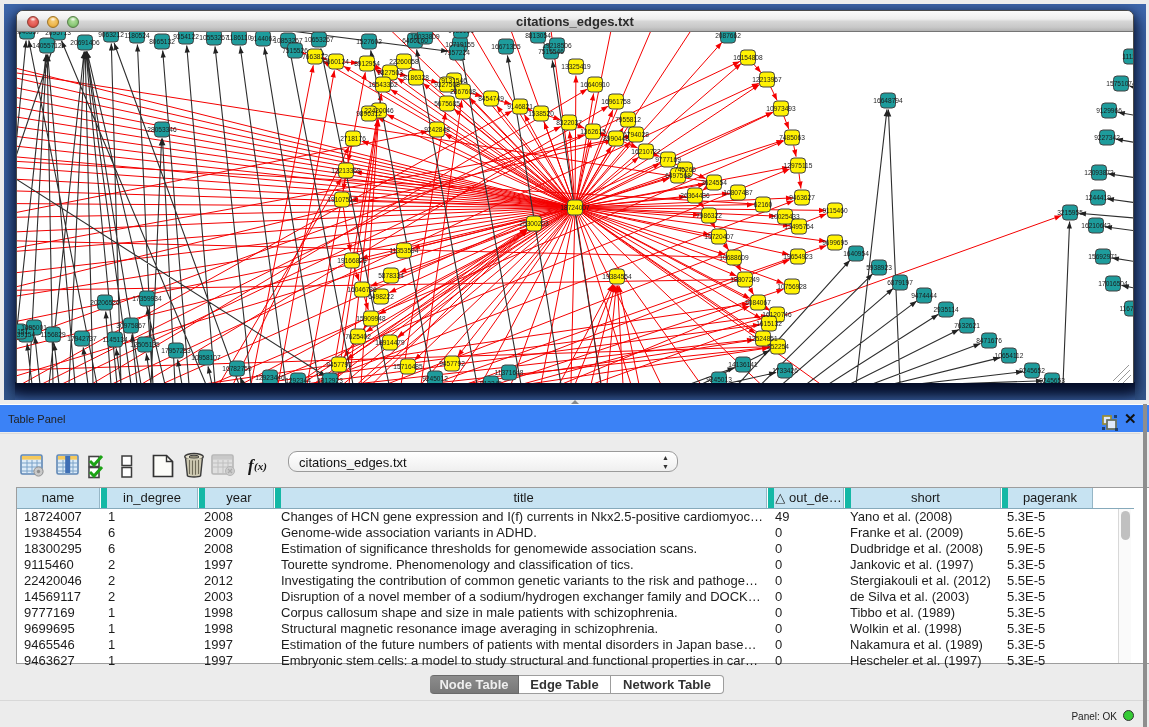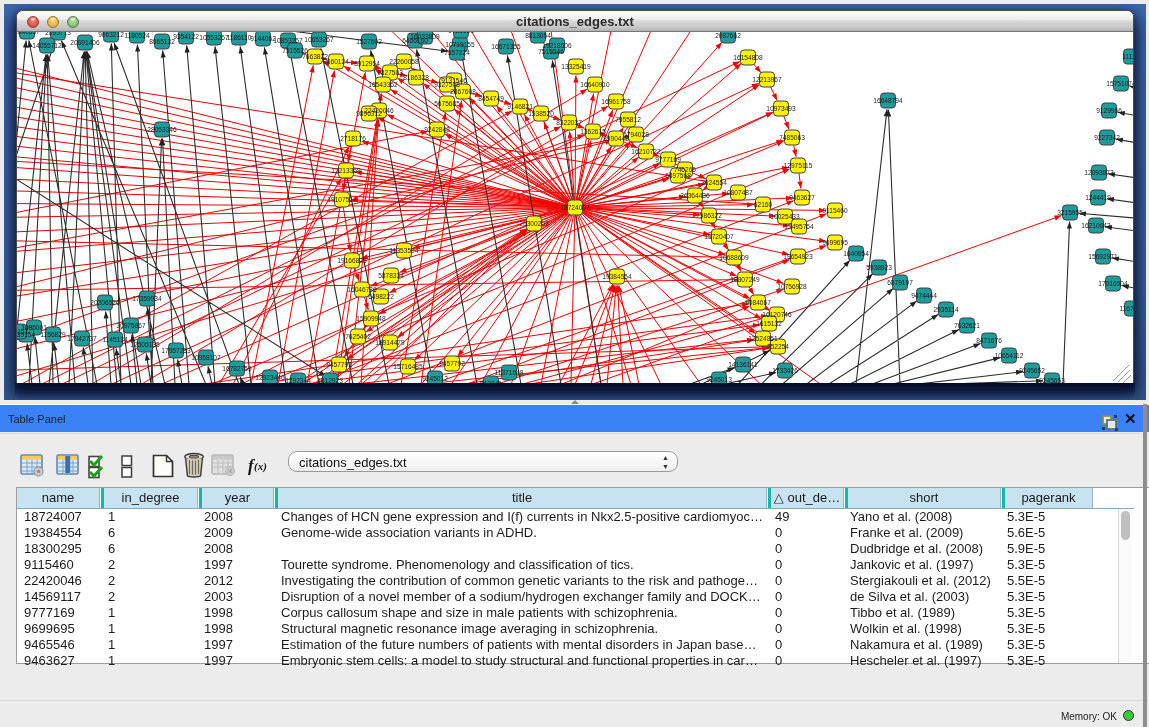--- a/index.html
+++ b/index.html
@@ -14,21 +14,21 @@
 #tp{position:absolute;left:0px;top:400px;width:1149px;height:327px;background:#ececec}
 #tphead{position:absolute;left:0;top:4px;width:1149px;height:28px;background:#3b82f6;border-top:1px solid #fcfcfc}
 #tphead .t{position:absolute;left:8px;top:8px;font-size:11px;color:#222}
 #tphead .x{position:absolute;left:1124px;top:5px;font-size:15px;font-weight:bold;color:#111}
 #toolrow{position:absolute;left:0;top:33px;width:1140px;height:52px;border-top:1px solid #dadada}
 #combo{position:absolute;left:288px;top:51px;width:390px;height:21px;border:1px solid #9a9a9a;border-radius:9px;background:linear-gradient(180deg,#fff,#efefef);box-shadow:inset 0 1px 0 #fff}
 #combo .ct{position:absolute;left:10px;top:3px;font-size:13px;color:#111}
 #combo .ar{position:absolute;right:8px;top:1px;font-size:7px;color:#333;line-height:9px;text-align:center}
 #tableWrap{position:absolute;left:16px;top:87px;width:1139px;height:177px;background:#fff;border:1px solid #9d9d9d}
 .hdr{position:absolute;left:0;top:0;height:21px;width:1117px;background:#fff;border-bottom:1px solid #86aabb}
-.hdr div{position:absolute;top:0;height:20px;line-height:20px;text-align:center;font-size:13px;color:#1a1a1a;background:#c7e3f2;border-right:1px solid #96b6c6;border-left:3px solid #14b8a6}
+.hdr div{position:absolute;top:0;height:20px;line-height:20px;text-align:center;font-size:13px;color:#1a1a1a;background:#c7e3f2;border-right:1px solid #96b6c6;border-left:6px solid #14b8a6}
 #rows{position:absolute;left:0;top:21px;width:1117px}
 .tr{position:relative;height:16px;line-height:16px;font-size:13px;color:#1c1c1c;white-space:nowrap}
 .tr div{position:absolute;top:0;height:16px;overflow:hidden;text-overflow:ellipsis}
 .c0{left:7px;width:76px}.c1{left:91px;width:88px}.c2{left:187px;width:68px}
 .c3{left:264px;width:482px}.c4{left:758px;width:66px}.c5{left:833px;width:148px}
 .c6{left:990px;width:84px}
 #vsb{position:absolute;left:1101px;top:21px;width:13px;height:154px;background:#fafafa;border-left:1px solid #d8d8d8}
 #vsb .th{position:absolute;left:2px;top:2px;width:9px;height:29px;border-radius:5px;background:#c0c0c0}
 #tabs{position:absolute;left:430px;top:275px;height:19px;display:flex;font-size:13px;font-weight:bold}
 #tabs div{height:19px;line-height:18px;text-align:center;box-sizing:border-box;background:#fff;border:1px solid #9d9d9d;border-left:none;color:#333}
@@ -440,20 +440,21 @@
           <div class="c2">2009</div>
           <div class="c3">Genome-wide association variants in ADHD.</div>
           <div class="c4">0</div>
           <div class="c5">Franke et al. (2009)</div>
           <div class="c6">5.6E-5</div>
         </div>
         <div class="tr">
           <div class="c0">18300295</div>
           <div class="c1">6</div>
           <div class="c2">2008</div>
+          <div class="c3">Estimation of significance thresholds for genomewide association scans.</div>
           <div class="c4">0</div>
           <div class="c5">Dudbridge et al. (2008)</div>
           <div class="c6">5.9E-5</div>
         </div>
         <div class="tr">
           <div class="c0">9115460</div>
           <div class="c1">2</div>
           <div class="c2">1997</div>
           <div class="c3">Tourette syndrome. Phenomenology and classification of tics.</div>
           <div class="c4">0</div>
@@ -512,18 +513,23 @@
           <div class="c3">Embryonic stem cells: a model to study structural and functional properties in cardiomyocytes and</div>
           <div class="c4">0</div>
           <div class="c5">Hescheler et al. (1997)</div>
           <div class="c6">5.3E-5</div>
         </div>
       </div>
    <div id="vsb">
         <div class="th"></div>
       </div>
  </div>
+ <div id="tabs">
+   <div class="sel" style="width:89px">Node Table</div>
+      <div style="width:92px">Edge Table</div>
+      <div class="last" style="width:113px">Network Table</div>
+ </div>
  <div id="status">
-      <span class="m">Memory: OK</span>
+      <span class="m">Panel: OK</span>
       <span class="dot"></span>
     </div>
 </div>
 <div id="rstrip"></div>
 
 </body></html>

